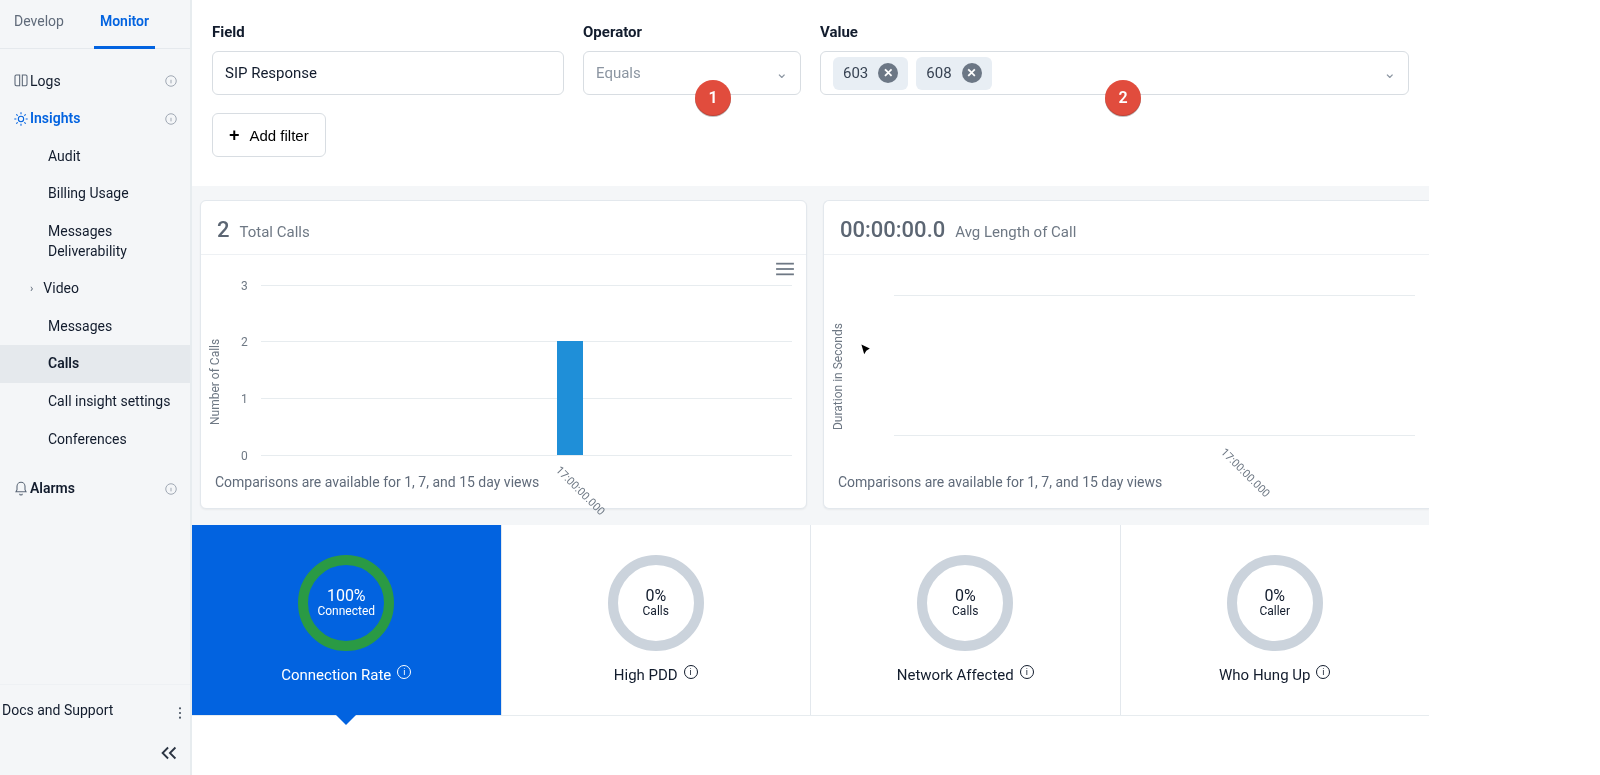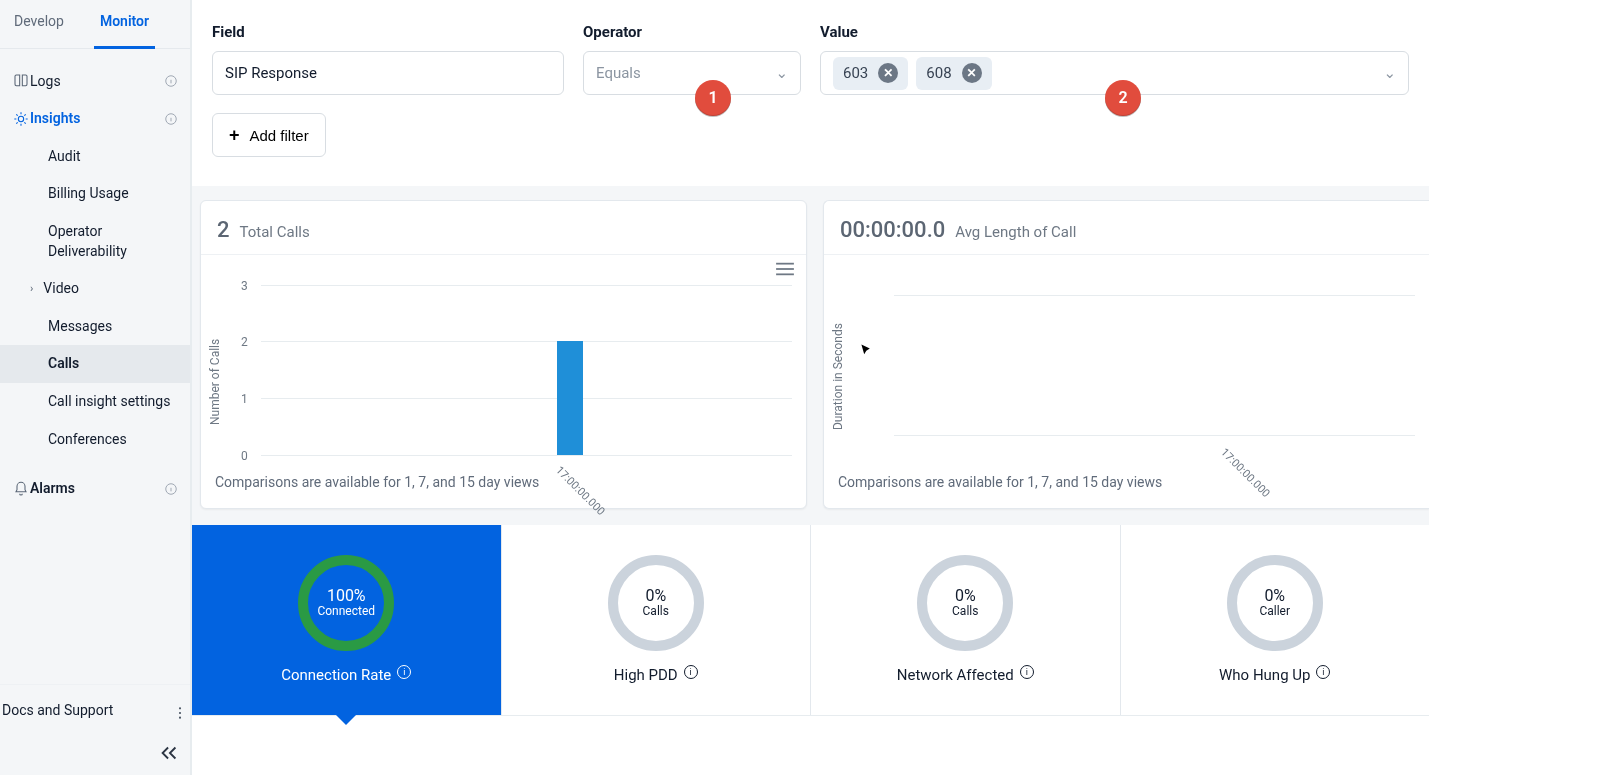--- a/index.html
+++ b/index.html
@@ -131,21 +131,21 @@
         <span class="info" style="color:#9aa3ae">
           <svg width="14" height="14" viewBox="0 0 24 24" fill="none" stroke="currentColor" stroke-width="1.6">
               <circle cx="12" cy="12" r="9"></circle>
               <path d="M12 10v6M12 7h.01"></path>
             </svg>
         </span>
       </div>
 
       <div class="side-row side-sub"><span>Audit</span></div>
       <div class="side-row side-sub"><span>Billing Usage</span></div>
-      <div class="side-row side-sub"><span>Operator Deliverability</span></div>
+      <div class="side-row side-sub"><span>Messages Deliverability</span></div>
       <div class="side-row side-sub" style="display:flex;gap:10px;align-items:center;padding-left:30px">
         <span class="chev-r">›</span>
         <span>Video</span>
       </div>
       <div class="side-row side-sub"><span>Messages</span></div>
       <div class="side-row side-sub sel"><span>Calls</span></div>
       <div class="side-row side-sub"><span>Call insight settings</span></div>
       <div class="side-row side-sub"><span>Conferences</span></div>
 
       <div class="side-sep"></div>

